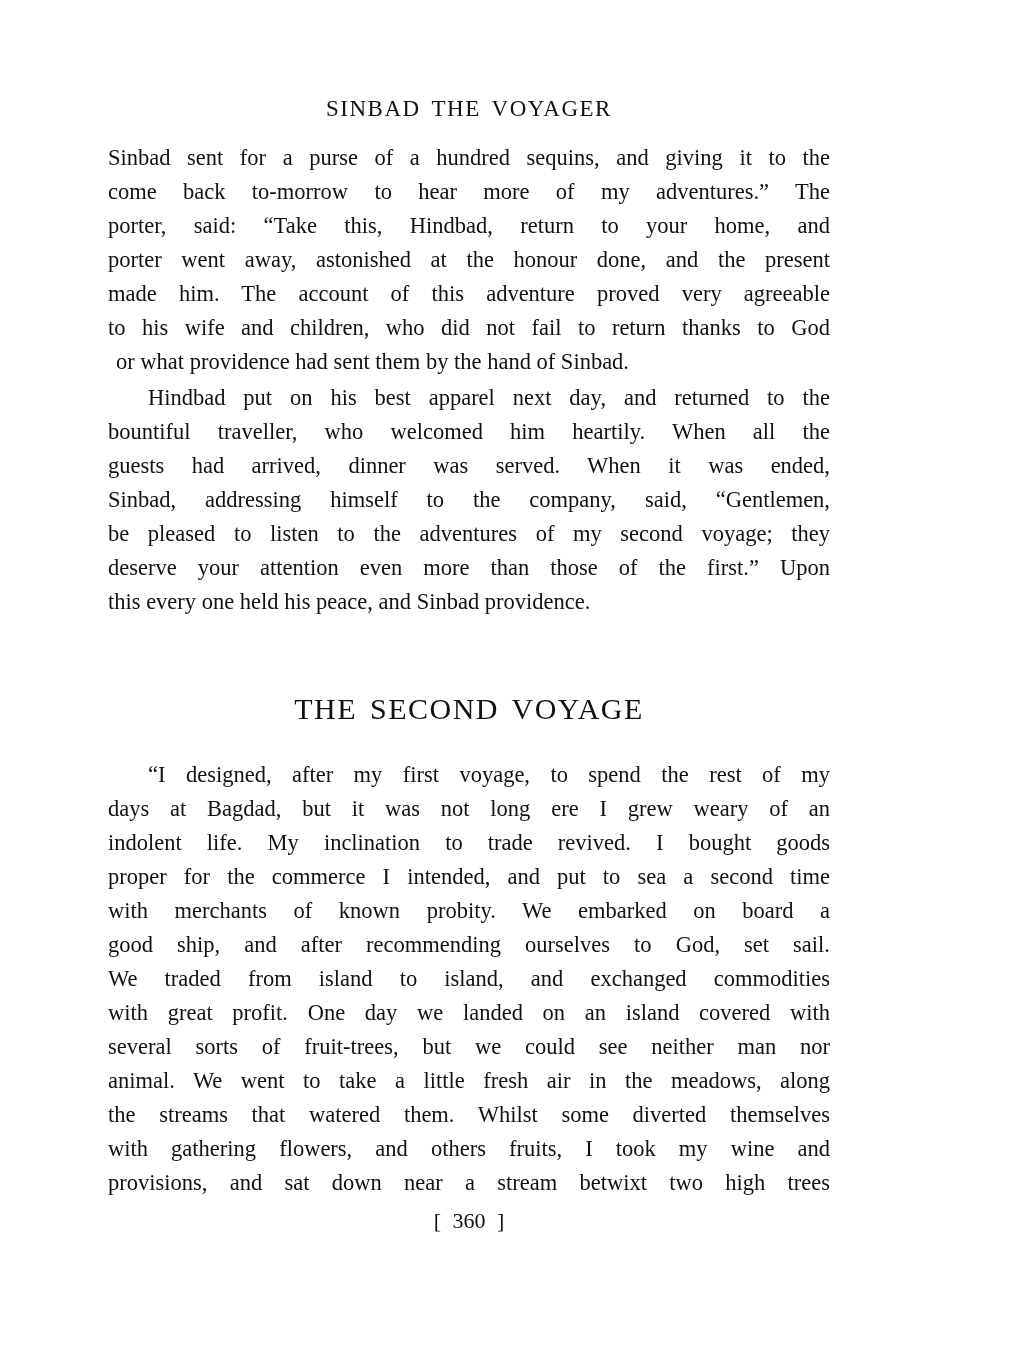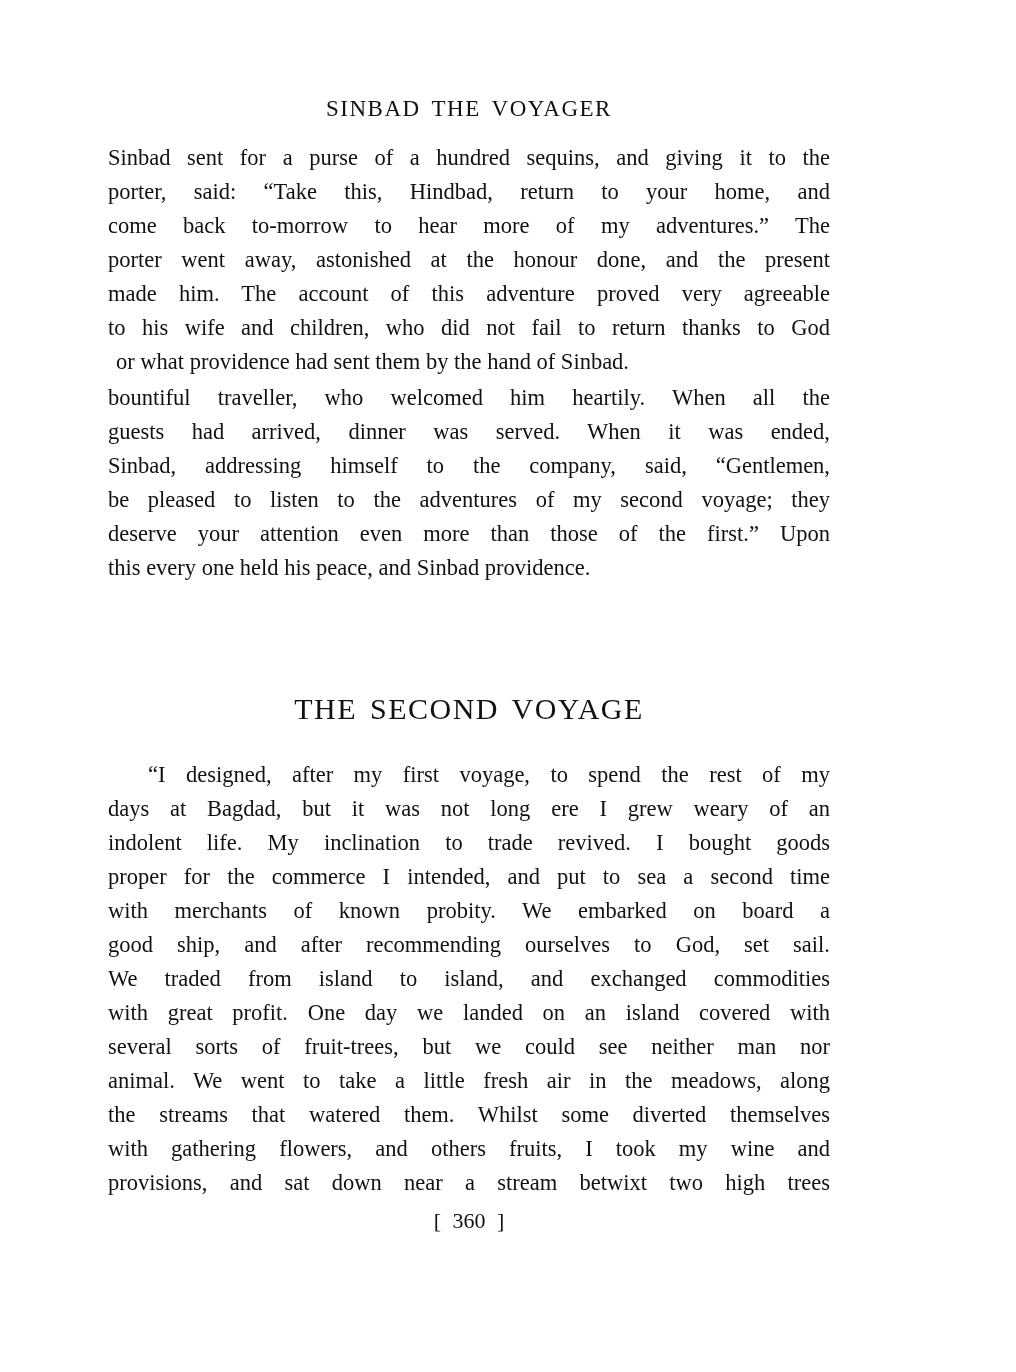--- a/index.html
+++ b/index.html
@@ -79,29 +79,30 @@
   </style>
 </head>
 <body>
 
 <div class="page">
 
   <div class="running-head">SINBAD THE VOYAGER</div>
 
   <div class="block" style="top:141px;">
     <span class="line">Sinbad sent for a purse of a hundred sequins, and giving it to the</span>
+    <span class="line">come back to-morrow to hear more of my adventures.” The</span>
     <span class="line">porter, said: “Take this, Hindbad, return to your home, and</span>
-    <span class="line">come back to-morrow to hear more of my adventures.” The</span>
     <span class="line">porter went away, astonished at the honour done, and the present</span>
     <span class="line">made him. The account of this adventure proved very agreeable</span>
     <span class="line">to his wife and children, who did not fail to return thanks to God</span>
     <span class="line last slight">or what providence had sent them by the hand of Sinbad.</span>
   </div>
 
   <div class="block" style="top:381px;">
+    <span class="line indent">Hindbad put on his best apparel next day, and returned to the</span>
     <span class="line">bountiful traveller, who welcomed him heartily. When all the</span>
     <span class="line">guests had arrived, dinner was served. When it was ended,</span>
     <span class="line">Sinbad, addressing himself to the company, said, “Gentlemen,</span>
     <span class="line">be pleased to listen to the adventures of my second voyage; they</span>
     <span class="line">deserve your attention even more than those of the first.” Upon</span>
     <span class="line last">this every one held his peace, and Sinbad providence.</span>
   </div>
 
   <div class="section-title">THE SECOND VOYAGE</div>
 

